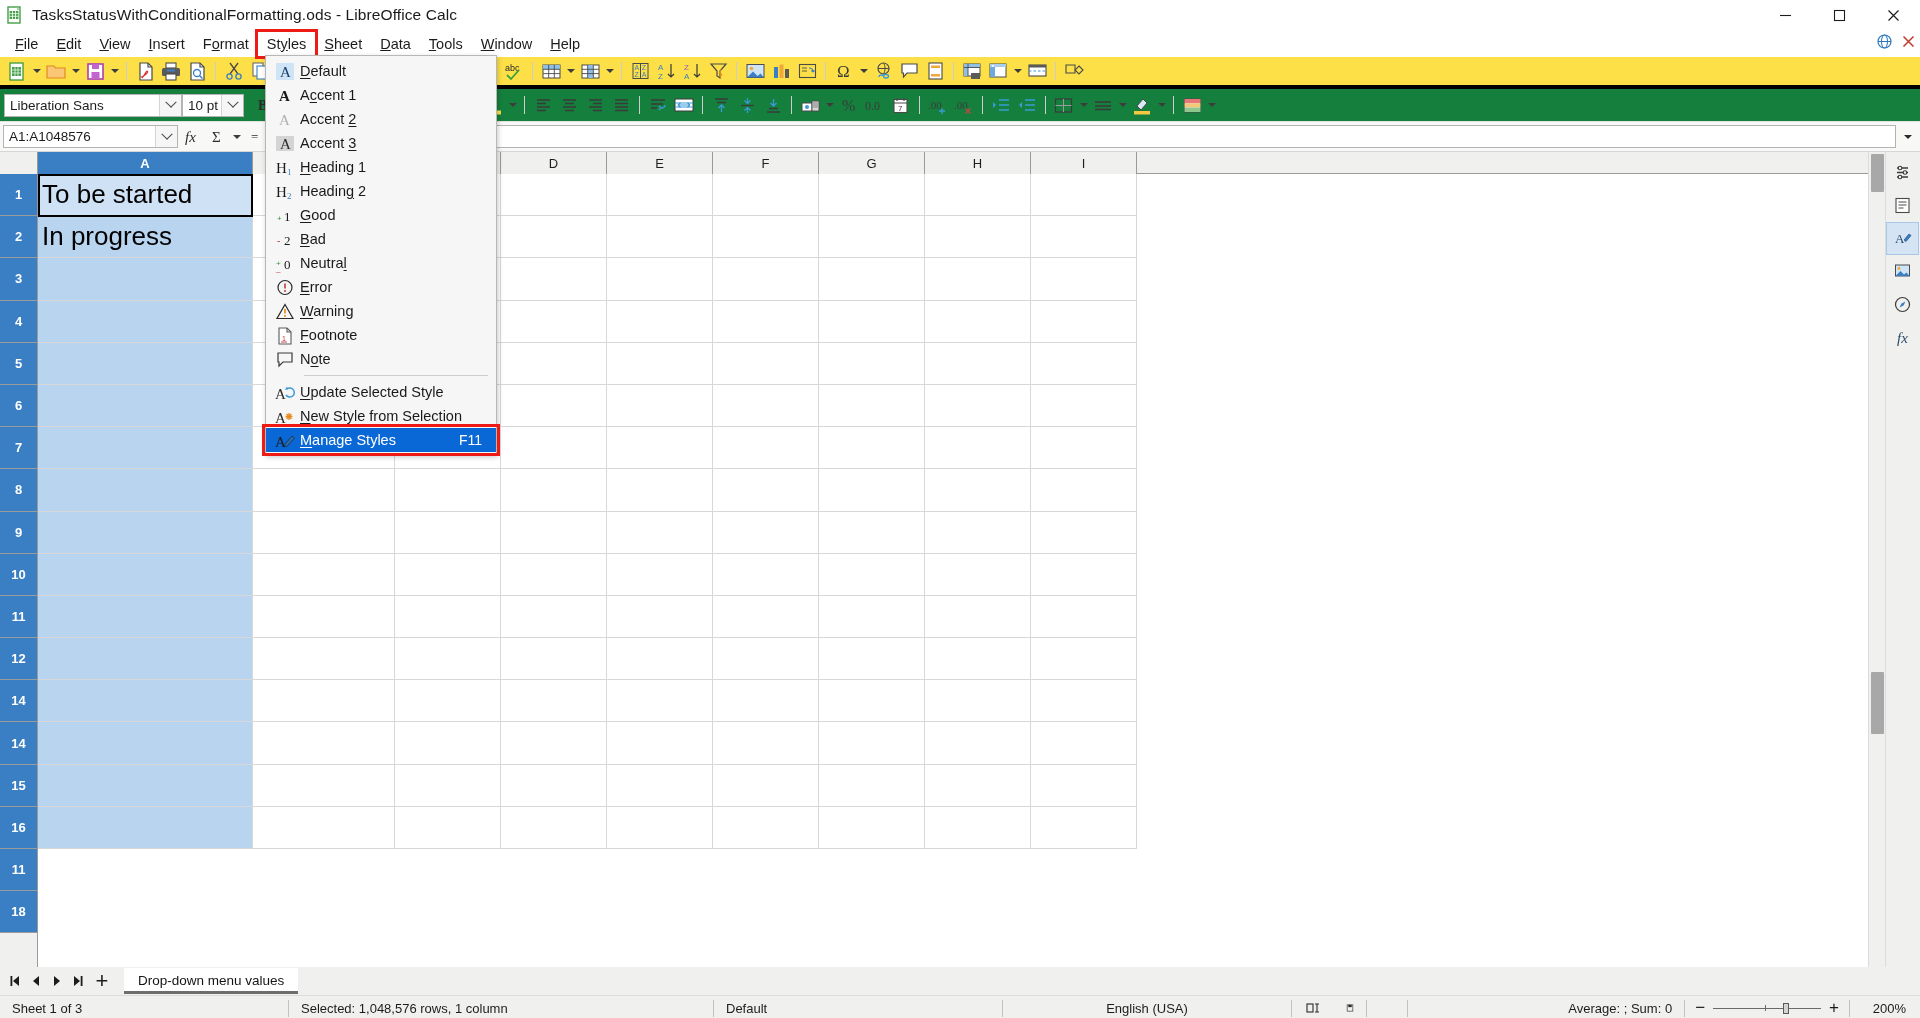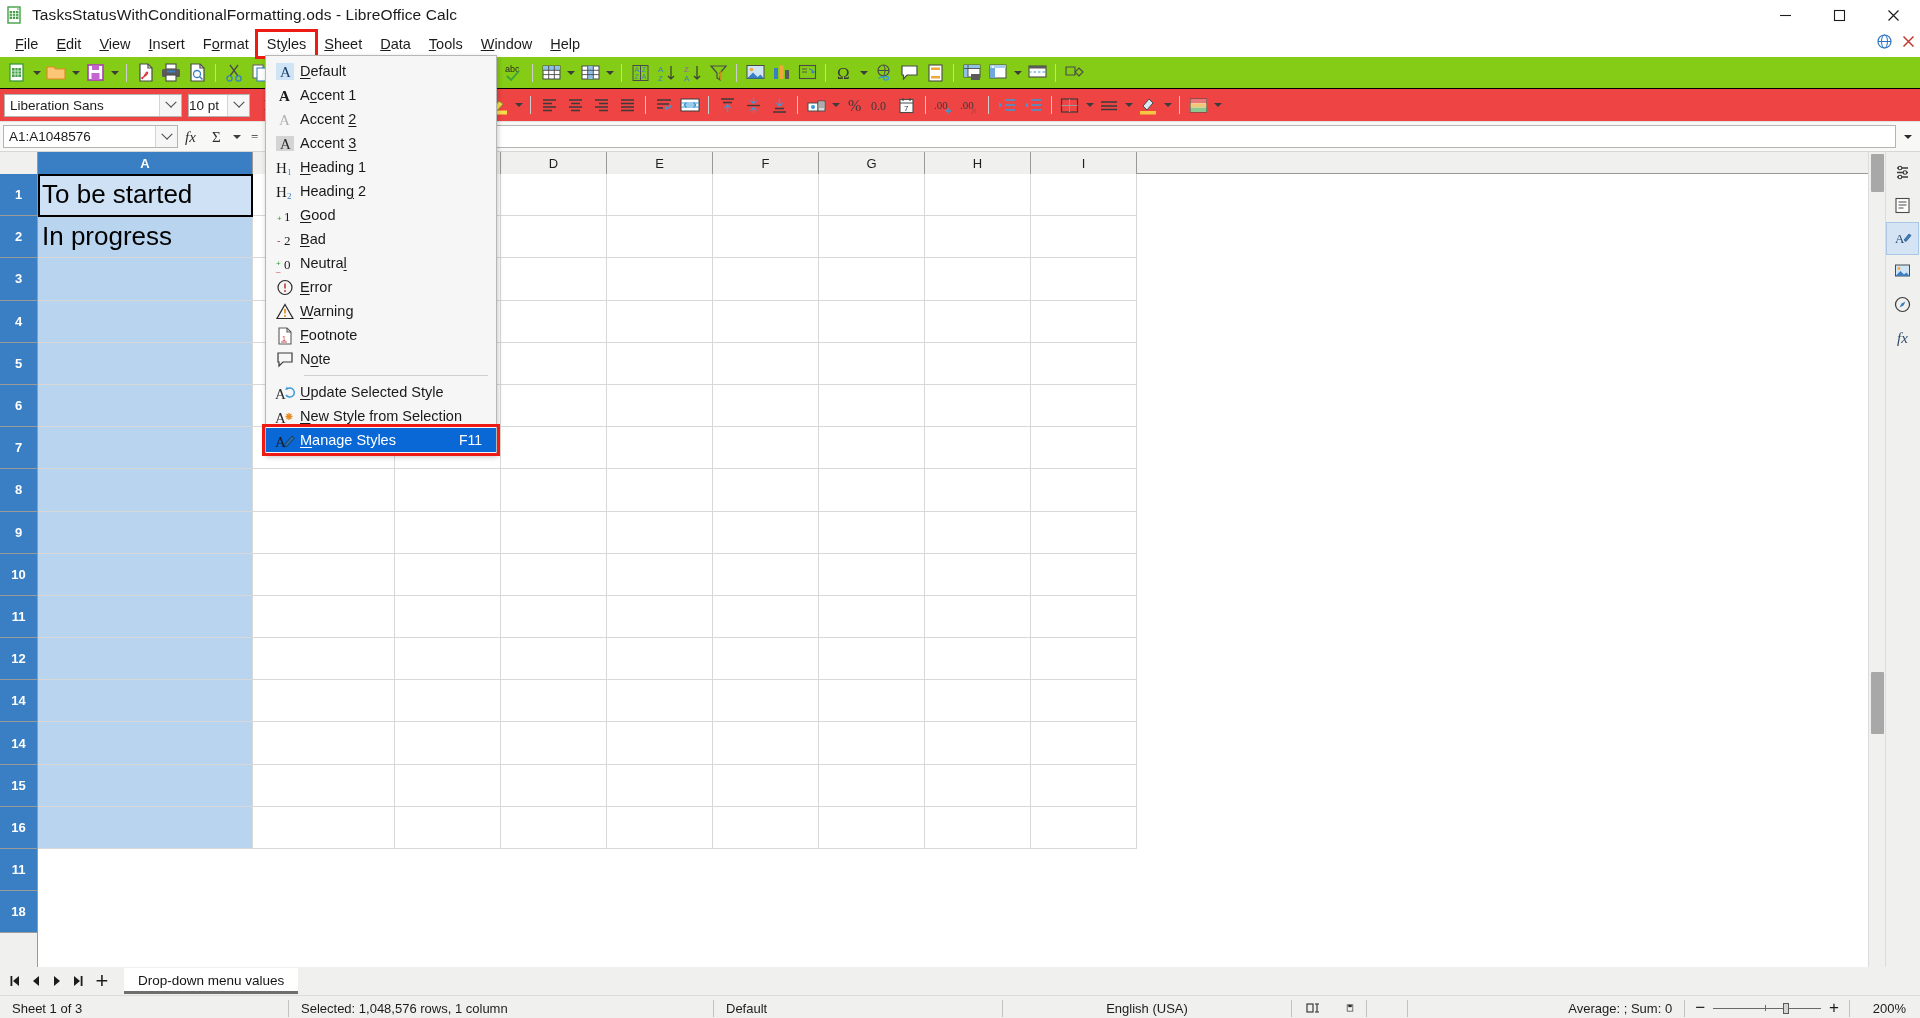--- a/index.html
+++ b/index.html
@@ -34,42 +34,42 @@
     position:relative; white-space:nowrap;
   }
   .menu-item .u { text-decoration: underline; text-underline-offset:1px; }
   .menu-item.highlighted {
     outline:3px solid #ee1b14; outline-offset:0px;
   }
   .menubar-right { position:absolute; right:4px; top:2px; display:flex; gap:8px; align-items:center; }
 
   
   .toolbar {
-    height:32px; background:#84cc16; display:flex; align-items:center;
-    padding-left:4px; border-bottom:1px solid #000000;
+    height:32px; background:#fde047; display:flex; align-items:center;
+    padding-left:4px; border-bottom:4px solid #000000;
   }
   .tb-btn { width:26px; height:26px; display:flex; align-items:center; justify-content:center; flex:none; }
   .tb-arrow { width:13px; height:26px; display:flex; align-items:center; justify-content:center; flex:none; }
   .tb-arrow::after{ content:""; border-left:4px solid transparent; border-right:4px solid transparent; border-top:4.5px solid #3c3c3c; }
   .tb-sep { width:1px; height:18px; background:#cdcdcd; margin:0 5px; flex:none; }
 
   
   .toolbar2 {
-    height:33px; background:#ef4444; display:flex; align-items:center;
+    height:33px; background:#15803d; display:flex; align-items:center;
     padding-left:4px; border-bottom:1px solid #e2e2e1;
   }
   .font-name-box {
     width:178px; height:23px; background:#fff; border:1px solid #b4b4b4;
     display:flex; align-items:center; font-size:13.5px; color:#1c1c1c;
     padding-left:5px; position:relative; flex:none;
   }
   .font-size-box {
     width:62px; height:23px; background:#fff; border:1px solid #b4b4b4;
     display:flex; align-items:center; font-size:13.5px; color:#1c1c1c;
-    position:relative; margin-left:6px; flex:none;
+    padding-left:5px; position:relative; flex:none;
   }
   .combo-arrow {
     position:absolute; right:0; top:0; bottom:0; width:22px;
     border-left:1px solid #d4d4d4; display:flex; align-items:center; justify-content:center;
     background:#f6f6f6;
   }
   .combo-arrow::after{ content:""; width:7px; height:7px; border-right:1.4px solid #4a4a4a; border-bottom:1.4px solid #4a4a4a; transform:rotate(45deg) translate(-2px,-2px); }
 
   
   .formulabar {

